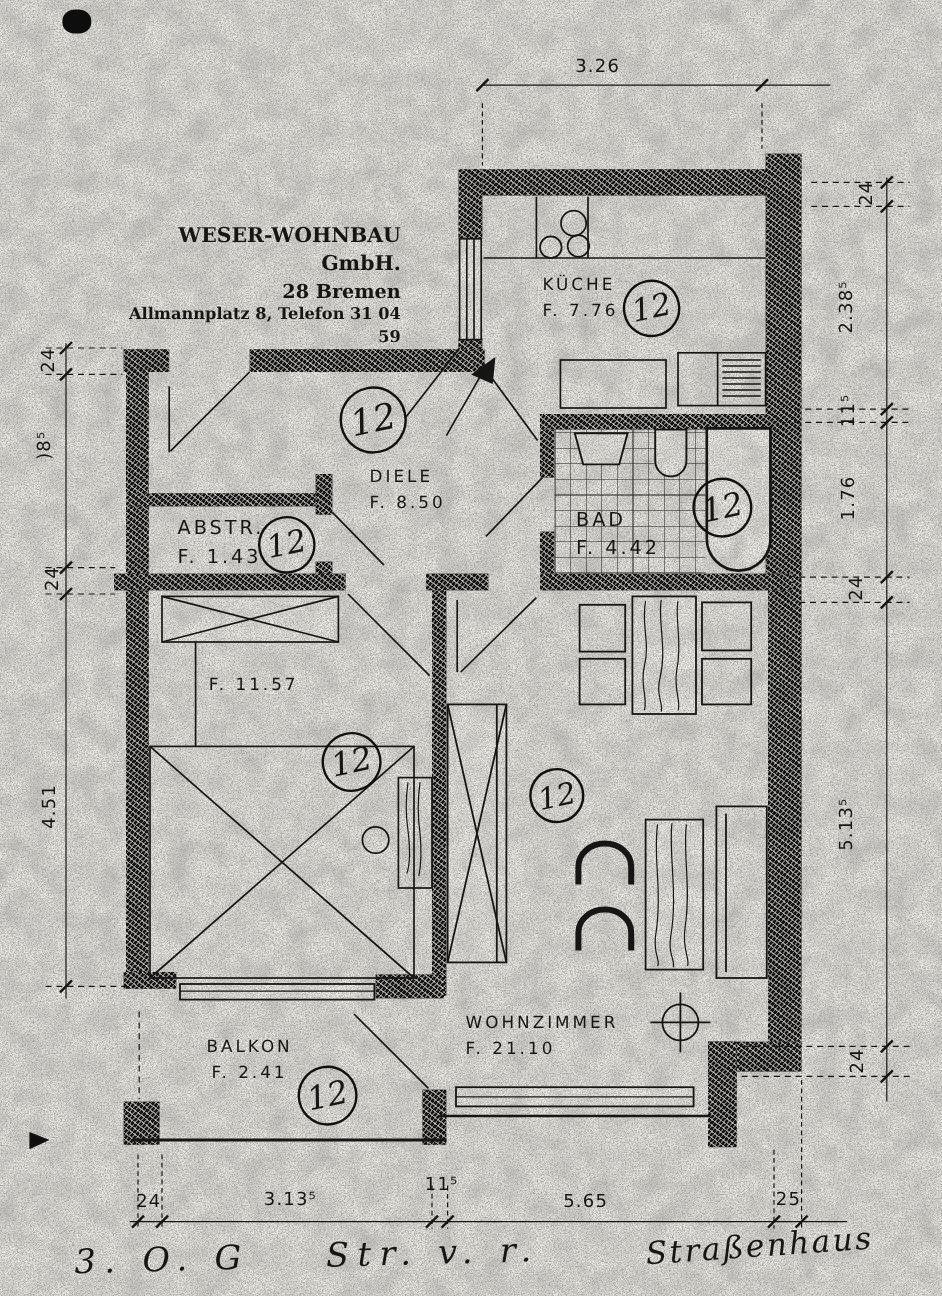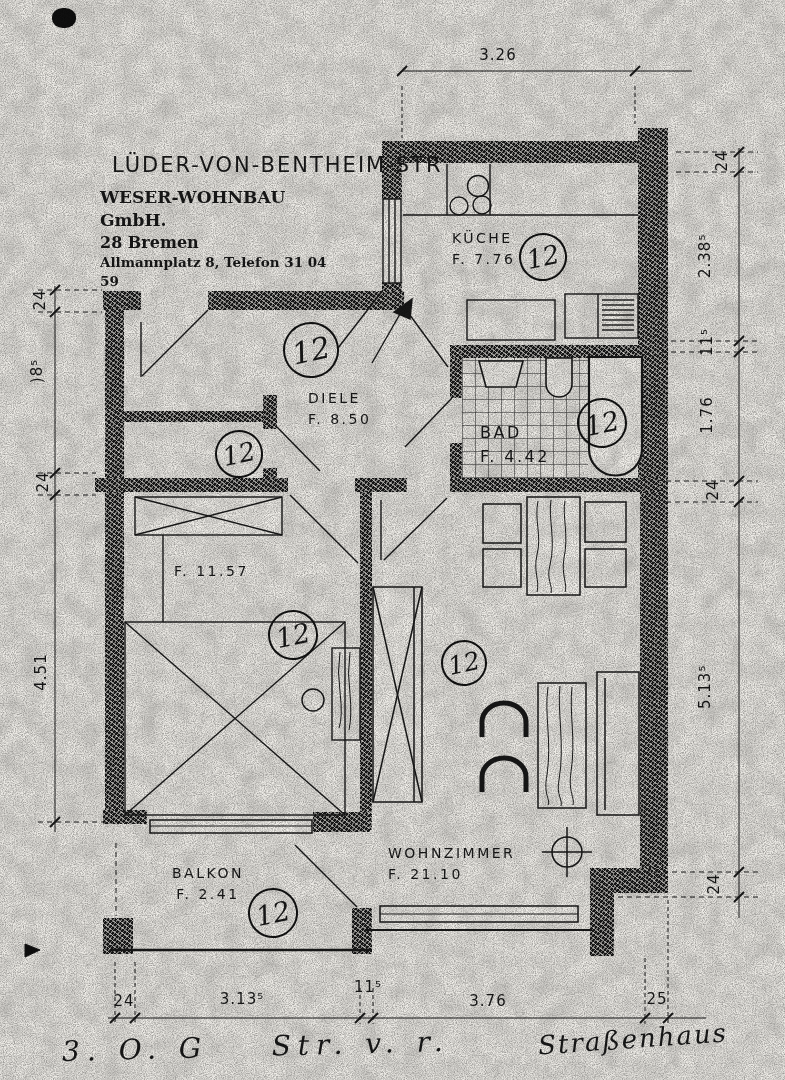--- a/index.html
+++ b/index.html
@@ -16,39 +16,38 @@
   svg.overlay{position:absolute;left:0;top:0;z-index:3;}
   .room-label{position:absolute;z-index:4;letter-spacing:2.5px;font-size:14px;line-height:1.5;white-space:nowrap;}
   .room-label.sm{font-size:16px;}
   .stamp{position:absolute;z-index:5;border:2.6px solid #141414;border-radius:50%;
         display:flex;align-items:center;justify-content:center;
         font-family:"DejaVu Serif",serif;font-style:italic;transform:rotate(-12deg);}
   .dim{position:absolute;z-index:4;font-size:15px;letter-spacing:1px;white-space:nowrap;
         width:44px;text-align:center;}
   .dim.v{transform:rotate(-90deg);}
   .title{position:absolute;z-index:4;left:112px;top:153px;font-size:21px;letter-spacing:2px;white-space:nowrap;}
-  .dev{position:absolute;z-index:4;left:100px;top:186px;width:246px;text-align:left;
+  .dev{position:absolute;z-index:4;left:88px;top:186px;width:246px;text-align:right;
         font-family:"DejaVu Serif",serif;font-weight:bold;line-height:1.35;}
   .dev .name{font-size:17px;}
   .dev .city{font-size:16px;}
   .dev .addr{font-size:13.5px;}
   .hand{position:absolute;z-index:4;font-family:"DejaVu Serif",serif;font-style:italic;white-space:pre;}
   .hand.l{left:62px;top:1030px;font-size:28px;letter-spacing:7px;transform:rotate(-1.5deg);}
   .hand.r{left:538px;top:1024px;font-size:26px;letter-spacing:2px;transform:rotate(-4deg);}
   .blob{position:absolute;z-index:2;background:#111;}
   .noise{position:absolute;inset:0;z-index:9;pointer-events:none;opacity:.32;}
 </style>
 </head>
 <body>
 
 <div class="page">
 
   <div class="blob" style="left:52px;top:8px;width:24px;height:20px;border-radius:45%;"></div>
 
-  <div class="title">LÜDER-VON-BENTHEIM-STR</div>
   <div class="dev">
     <div class="name">WESER-WOHNBAU GmbH.</div>
     <div class="city">28 Bremen</div>
     <div class="addr">Allmannplatz 8, Telefon 31 04 59</div>
   </div>
 
   <div class="tiles"></div>
 
   <div class="wall" style="left:395px;top:141px;width:245px;height:22px;"></div>
   <div class="wall" style="left:638px;top:128px;width:30px;height:362px;"></div>
@@ -226,20 +225,24 @@
   </svg>
 
   <div class="room-label" style="left:452px;top:228px;">
     <div>KÜCHE</div>
     <div class="area">F. 7.76</div>
   </div>
   <div class="room-label" style="left:308px;top:388px;">
     <div>DIELE</div>
     <div class="area">F. 8.50</div>
   </div>
+  <div class="room-label sm" style="left:148px;top:428px;">
+    <div>ABSTR.</div>
+    <div class="area">F. 1.43</div>
+  </div>
   <div class="room-label sm" style="left:480px;top:421px;">
     <div>BAD</div>
     <div class="area">F. 4.42</div>
   </div>
   <div class="room-label" style="left:174px;top:561px;">
     <div class="area">F. 11.57</div>
   </div>
   <div class="room-label" style="left:388px;top:843px;">
     <div>WOHNZIMMER</div>
     <div class="area">F. 21.10</div>
@@ -282,21 +285,21 @@
   <div class="dim v" style="left:692px;top:875px;">24</div>
 
   <div class="dim v" style="left:18px;top:291px;">24</div>
   <div class="dim v" style="left:15px;top:362px;">)8⁵</div>
   <div class="dim v" style="left:21px;top:473px;">24</div>
   <div class="dim v" style="left:19px;top:663px;">4.51</div>
 
   <div class="dim" style="left:102px;top:992px;">24</div>
   <div class="dim" style="left:212px;top:990px;width:60px;">3.13⁵</div>
   <div class="dim" style="left:346px;top:978px;">11⁵</div>
-  <div class="dim" style="left:466px;top:992px;">3.76</div>
+  <div class="dim" style="left:466px;top:992px;">5.65</div>
   <div class="dim" style="left:635px;top:990px;">25</div>
 
   <div class="hand l">3. O. G    Str. v. r.</div>
   <div class="hand r">Straßenhaus</div>
 
   <svg class="noise" width="785" height="1080">
     <filter id="grain">
       <feTurbulence type="fractalNoise" baseFrequency="0.9" numOctaves="2" seed="7"></feTurbulence>
       <feColorMatrix type="matrix" values="0 0 0 0 0  0 0 0 0 0  0 0 0 0 0  1.4 1.4 1.4 0 -1.75"></feColorMatrix>
     </filter>

